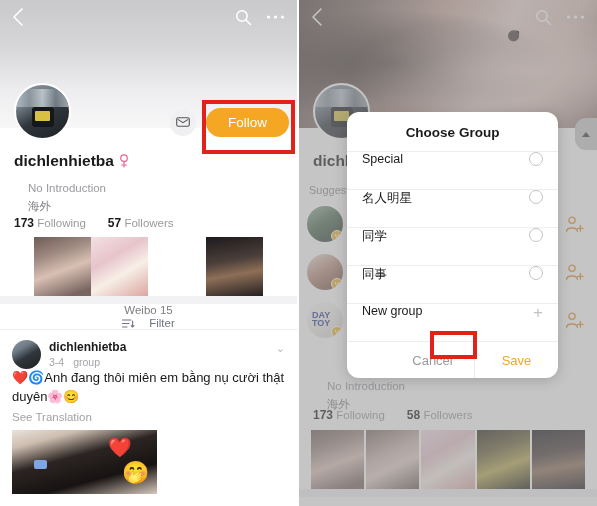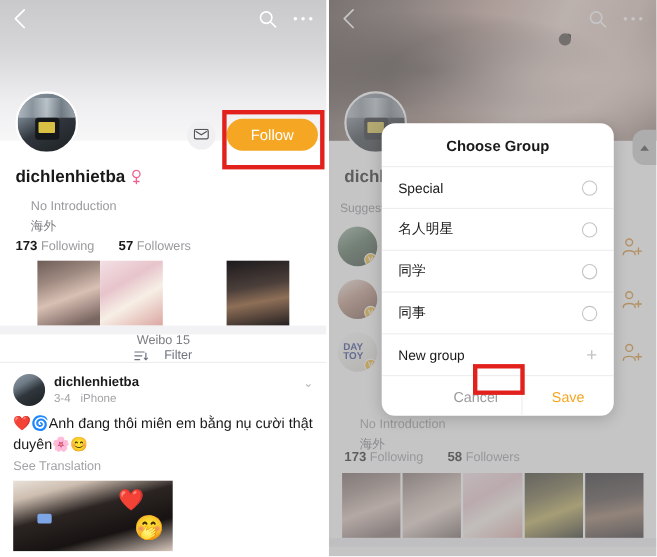--- a/index.html
+++ b/index.html
@@ -66,21 +66,21 @@
 
   
   .post{position:absolute;left:0;right:0;top:332px;padding:8px 12px 0;box-sizing:border-box;}
   .post-head{display:flex;align-items:flex-start;gap:8px;}
   .pa{width:29px;height:29px;border-radius:50%;flex:0 0 auto;overflow:hidden;
       background:linear-gradient(150deg,#8e9aa6 0%,#6f7b86 30%,#30363c 55%,#1c2024 100%);}
   .p-meta{flex:1;}
   .p-user{font-size:12px;font-weight:bold;color:#1a1a1a;}
   .p-sub{font-size:10.5px;color:#a3a3a7;margin-top:2px;display:flex;gap:9px;}
   .chev{color:#b9b9bd;font-size:11px;padding-top:2px;}
-  .p-text{margin-top:7px;font-size:13px;color:#1a1a1a;line-height:1.45;}
+  .p-text{font-size:13px;color:#1a1a1a;line-height:1.45;}
   .p-trans{margin-top:4px;font-size:11.5px;color:#a3a3a7;}
   .p-img{margin-top:7px;width:145px;height:64px;position:relative;overflow:hidden;
          background:linear-gradient(165deg,#e9e2da 0%,#cdbdb0 18%,#2b2422 42%,#171312 70%,#d8c8bd 100%);}
   .p-img .bow{position:absolute;left:22px;top:30px;width:13px;height:9px;background:#7ea6e6;border-radius:2px;}
   .p-img .heart{position:absolute;left:96px;top:6px;font-size:19px;}
   .p-img .smile{position:absolute;left:110px;top:30px;font-size:22px;}
 
   
   .sugg-label{position:absolute;left:10px;top:184px;font-size:11px;color:#8e8e92;z-index:2;}
   .sugg-list{position:absolute;left:8px;top:200px;width:283px;z-index:2;}
@@ -95,21 +95,21 @@
           display:flex;align-items:center;justify-content:center;font-weight:bold;}
   .addu{padding-right:6px;}
   .scrolltop{position:absolute;right:0;top:118px;width:22px;height:32px;background:#c9c9cb;
              border-radius:11px 0 0 11px;display:flex;align-items:center;justify-content:center;z-index:4;}
 
   
   .dim{position:absolute;inset:0;background:rgba(150,150,152,.55);z-index:8;}
   .dialog{position:absolute;left:48px;top:112px;width:211px;background:#fff;border-radius:12px;
           z-index:9;overflow:hidden;box-shadow:0 2px 14px rgba(0,0,0,.18);}
   .dlg-title{text-align:center;font-size:13.5px;font-weight:bold;color:#1a1a1a;padding:13px 0 11px;}
-  .dlg-row{display:flex;align-items:center;justify-content:space-between;
+  .dlg-row{display:flex;justify-content:space-between;
            padding:0 15px;height:37px;border-top:1px solid #ededee;font-size:12.5px;color:#1a1a1a;}
   .radio{width:14px;height:14px;border-radius:50%;border:1.2px solid #c4c4c8;box-sizing:border-box;}
   .plus{color:#c4c4c8;font-size:17px;line-height:1;}
   .dlg-foot{display:flex;border-top:1px solid #ededee;height:36px;}
   .dlg-foot div{flex:1;display:flex;align-items:center;justify-content:center;font-size:13px;}
   .dlg-cancel{color:#9a9a9e;margin-left:44px;}
   .dlg-save{color:#f5a623;}
   .divv{width:1px;background:#ededee;flex:0 0 1px !important;}
   .hl-save{position:absolute;left:131px;top:331px;width:47px;height:28px;border:4px solid #e2211c;
            box-sizing:border-box;z-index:10;pointer-events:none;}
@@ -210,21 +210,21 @@
       </span>
     </div>
 
     <div class="post">
       <div class="post-head">
         <div class="pa"></div>
         <div class="p-meta">
           <div class="p-user">dichlenhietba</div>
           <div class="p-sub">
             <span>3-4</span>
-            <span>iPhone</span>
+            <span>group</span>
           </div>
         </div>
         <span class="chev">⌄</span>
       </div>
       <div class="p-text">❤️🌀Anh đang thôi miên em bằng nụ cười thật duyên🌸😊</div>
       <div class="p-trans">See Translation</div>
       <div class="p-img">
         <div class="bow"></div>
         <div class="heart">❤️</div>
         <div class="smile">🤭</div>

